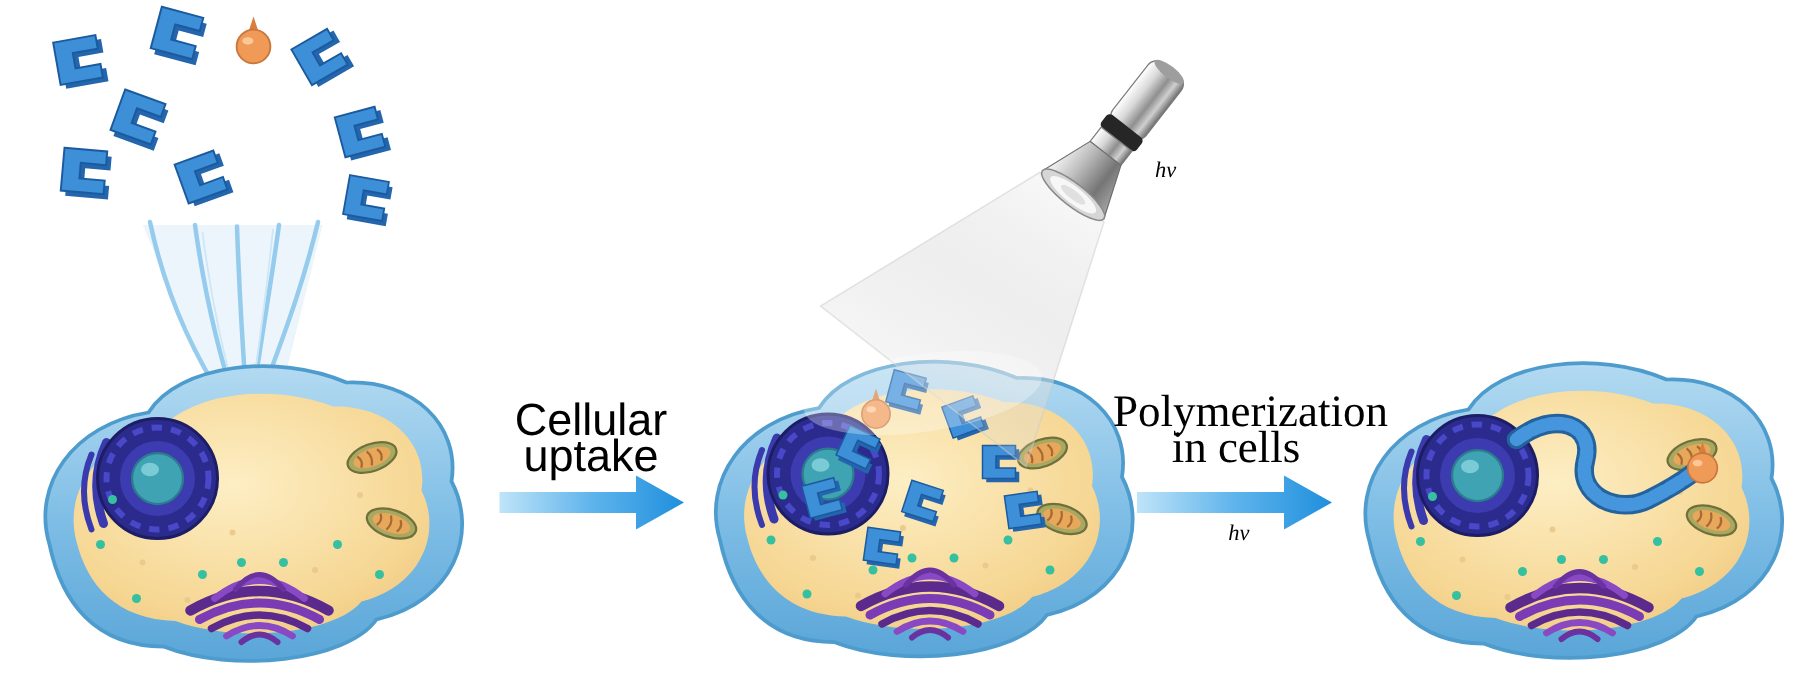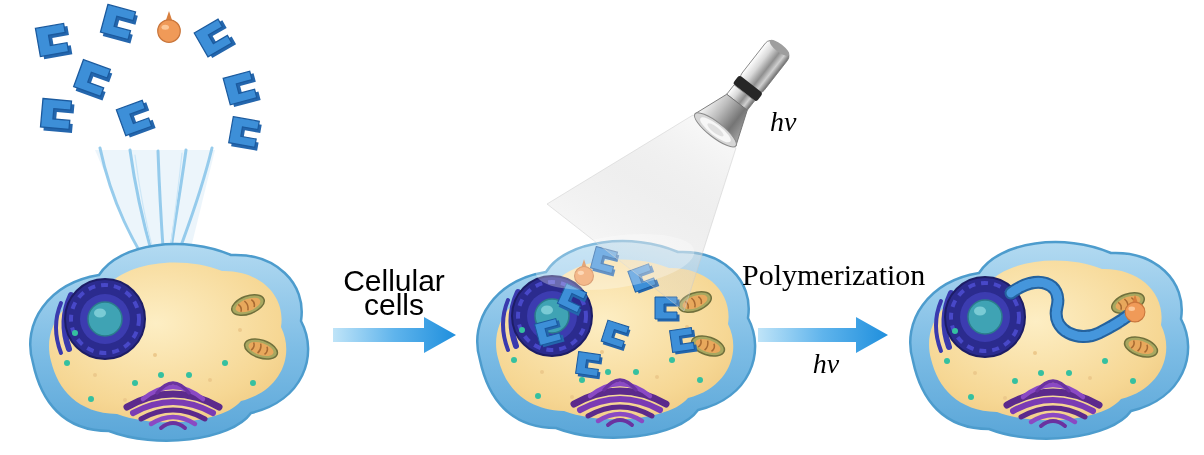--- a/index.html
+++ b/index.html
@@ -1,21 +1,21 @@
 <!DOCTYPE html>
 <html style="--background: #ffffff; --membrane_light: #b3daf1; --membrane: #7cbce5; --membrane_edge: #4d9ccd; --cytoplasm_light: #fdeec4; --cytoplasm: #f6d794; --cytoplasm_deep: #eec77e; --nucleus_outer: #2b2b8e; --nucleus_mid: #3c3cb0; --nucleolus_teal: #3fa3b4; --golgi_purple: #7a3bb4; --golgi_dark: #5c2a8c; --mito_body: #a8a860; --mito_inner: #e8a85c; --monomer_blue: #3d8fd8; --monomer_dark: #2466ad; --initiator_orange: #f09a58; --arrow_blue: #1f8fdd; --arrow_light: #bfe4f8; --dot_teal: #35c0a0; --beam_gray: #d8d8d8; --flashlight_silver: #c9c9c9; --text: #000000;"><head>
 <meta charset="utf-8">
 <style>
   html,body{margin:0;padding:0;background:#fff;}
   #canvas{position:relative;width:1204px;height:455px;background:#fff;overflow:hidden;
           font-family:"Liberation Sans",sans-serif;}
   #diagram-svg{position:absolute;left:0;top:0;}
   .lbl{position:absolute;font-family:"Liberation Sans",sans-serif;font-size:30px;line-height:24px;
        color:var(--text,#000);text-align:center;font-weight:500;}
-  .hv{position:absolute;font-family:"Liberation Serif",serif;font-style:italic;font-size:28px;
+  .hv{position:absolute;font-family:"Liberation Serif",serif;font-style:italic;font-size:15px;
       color:var(--text,#000);}
   
   .c-membrane{fill:url(#gradMembrane);stroke:var(--membrane_edge,#4d9ccd);stroke-width:2.5;}
   .c-cyto{fill:url(#gradCyto);}
   .dot{fill:var(--dot_teal,#35c0a0);}
   .speck{fill:#ecc98c;}
   .monomer-main{fill:var(--monomer_blue,#3d8fd8);stroke:#1b5a9e;stroke-width:1;}
   .monomer-shadow{fill:var(--monomer_dark,#2466ad);}
   .init-ball{fill:var(--initiator_orange,#f09a58);stroke:#c9763c;stroke-width:1;}
   .init-tip{fill:#d87f3e;}
@@ -209,24 +209,25 @@
       <g>
         <path class="chain-under" d="M126,80 C152,60 178,70 172,94 C166,118 194,130 214,120 C228,113 236,108 244,102"></path>
         <path class="chain-over" d="M126,80 C152,60 178,70 172,94 C166,118 194,130 214,120 C228,113 236,108 244,102"></path>
         <use href="#initiator" transform="translate(250,99) scale(1.1)"></use>
       </g>
     </g>
   </svg>
 
   <div class="lbl" style="left:328px;top:269px;width:132px;">
     <div>Cellular</div>
-    <div>cells</div>
+    <div>uptake</div>
   </div>
 
   <div class="lbl" style="left:742px;top:263px;width:164px;font-family:Liberation Serif, serif;">
     <div>Polymerization</div>
+    <div>in cells</div>
   </div>
 
   <div class="hv" style="left:770px;top:106px;">hv</div>
 
   <div class="hv" style="left:806px;top:348px;width:40px;text-align:center;">hv</div>
 
 </div>
 
 </body></html>

